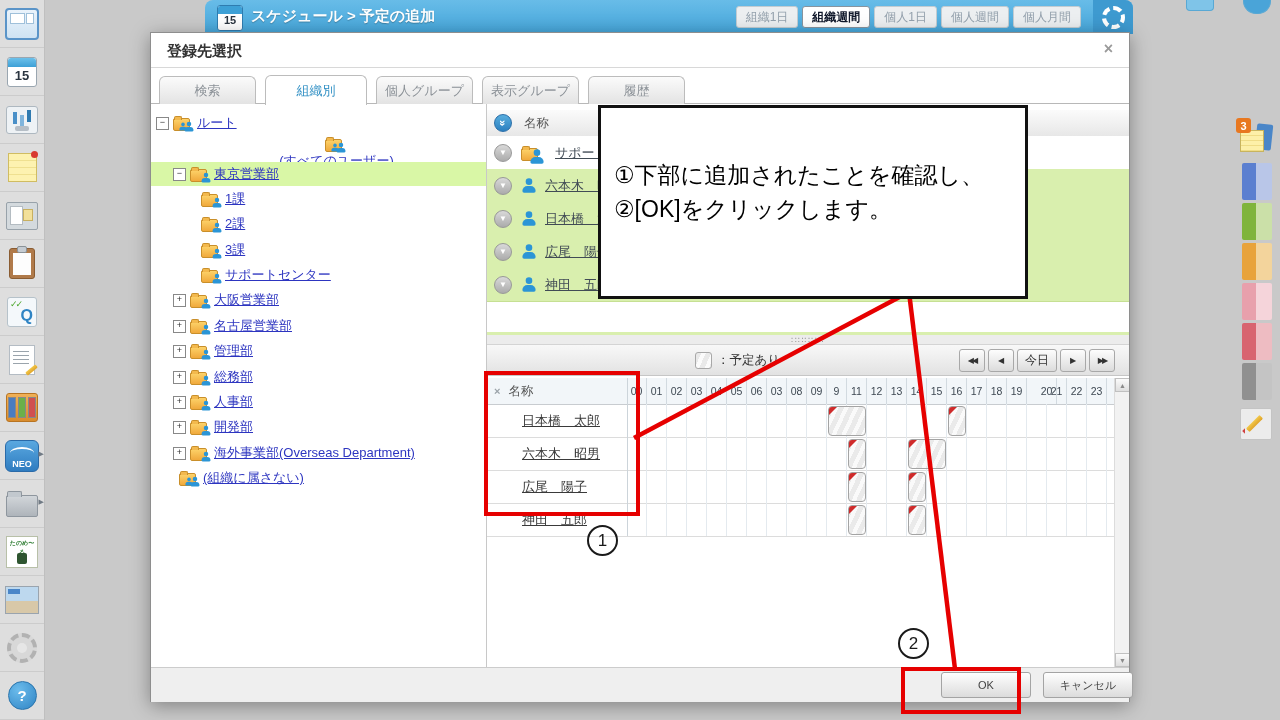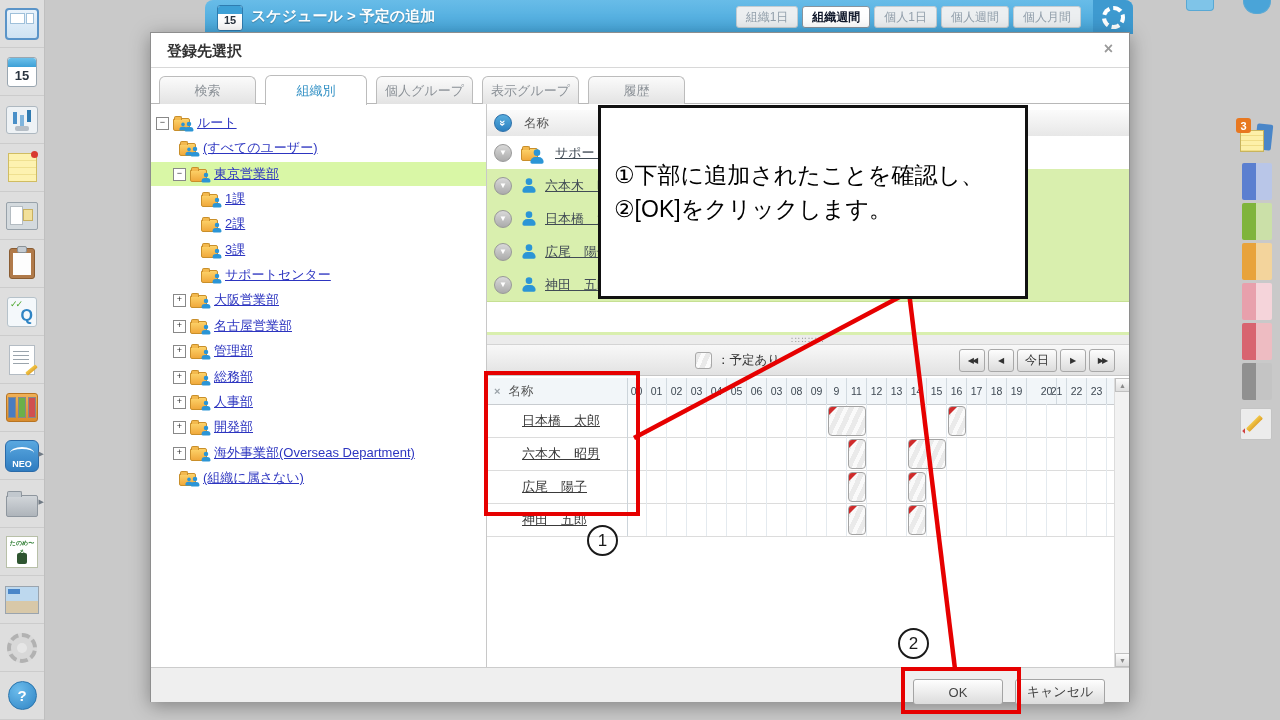--- a/index.html
+++ b/index.html
@@ -137,22 +137,22 @@
   .blk{position:absolute;top:2px;height:28px;border:1px solid #a4a4a4;border-radius:4px;overflow:hidden;
        background:repeating-linear-gradient(115deg,#eaeaea 0 5px,#fafafa 5px 9px);}
   .blk::before{content:"";position:absolute;left:0;top:0;border-top:8px solid #cf2b2b;border-right:8px solid transparent;}
   #vscroll{position:absolute;left:627px;top:274px;width:15px;height:289px;background:#f2f2f2;border-left:1px solid #dcdcdc;}
   .sc-ar{position:absolute;left:0;width:15px;height:14px;background:linear-gradient(#fbfbfb,#dedede);border:1px solid #c0c0c0;box-sizing:border-box;
          font-size:7px;color:#8a8a8a;display:flex;align-items:center;justify-content:center;}
 
   
   #dlg-footer{position:absolute;left:0;top:634px;width:978px;height:34px;background:#efefef;border-top:1px solid #cccccc;}
   #footer-note{position:absolute;left:14px;top:9px;font-size:12.5px;color:#5b7fb0;}
-  .dlg-btn{position:absolute;top:11px;width:88px;height:24px;background:linear-gradient(#fefefe,#dcdcdc);border:1px solid #a4a4a4;border-radius:3px;
-           font-size:13px;color:#444;display:flex;align-items:center;justify-content:center;cursor:pointer;}
+  .dlg-btn{position:absolute;top:4px;width:88px;height:24px;background:linear-gradient(#fefefe,#dcdcdc);border:1px solid #a4a4a4;border-radius:3px;
+           font-size:11px;color:#444;display:flex;align-items:center;justify-content:center;cursor:pointer;margin-left:28px;}
   #btn-ok{left:762px;} #btn-cancel{left:864px;}
 
   
   #rightstrip{position:absolute;right:0;top:0;width:48px;height:720px;}
   #note3{position:absolute;left:6px;top:122px;width:34px;height:34px;}
   #note3 .book{position:absolute;right:0;top:2px;width:16px;height:26px;background:#4a86c8;border-radius:2px;transform:rotate(6deg);}
   #note3 .note{position:absolute;left:2px;top:8px;width:22px;height:20px;background:repeating-linear-gradient(#fdf0a8 0 4px,#efdc86 4px 5px);border:1px solid #c8b45e;}
   #note3 .badge{position:absolute;left:-2px;top:-4px;width:15px;height:15px;background:#e87820;border-radius:3px;color:#fff;font-size:11px;font-weight:bold;
                 display:flex;align-items:center;justify-content:center;}
   .rtab{position:absolute;left:10px;width:30px;height:37px;border-radius:2px;}
@@ -275,21 +275,21 @@
     <div id="treepane">
         <div class="tree-row" style="top: 7px; padding-left: 5px;">
           <span class="exp">−</span>
           <span class="t-wrap grp">
             <span class="f-ico"></span>
             <span class="p-ico p-ico2"></span>
             <span class="p-ico"></span>
           </span>
           <a class="t-link">ルート</a>
         </div>
-        <div class="tree-row" style="top: 32px; padding-left: 28px;">
+        <div class="tree-row" style="top: 32px; padding-left: 20px; flex-direction: column;">
           <span class="t-wrap grp">
             <span class="f-ico"></span>
             <span class="p-ico p-ico2"></span>
             <span class="p-ico"></span>
           </span>
           <a class="t-link">(すべてのユーザー)</a>
         </div>
         <div class="tree-row sel" style="top: 58px; padding-left: 22px;">
           <span class="exp">−</span>
           <span class="t-wrap">

